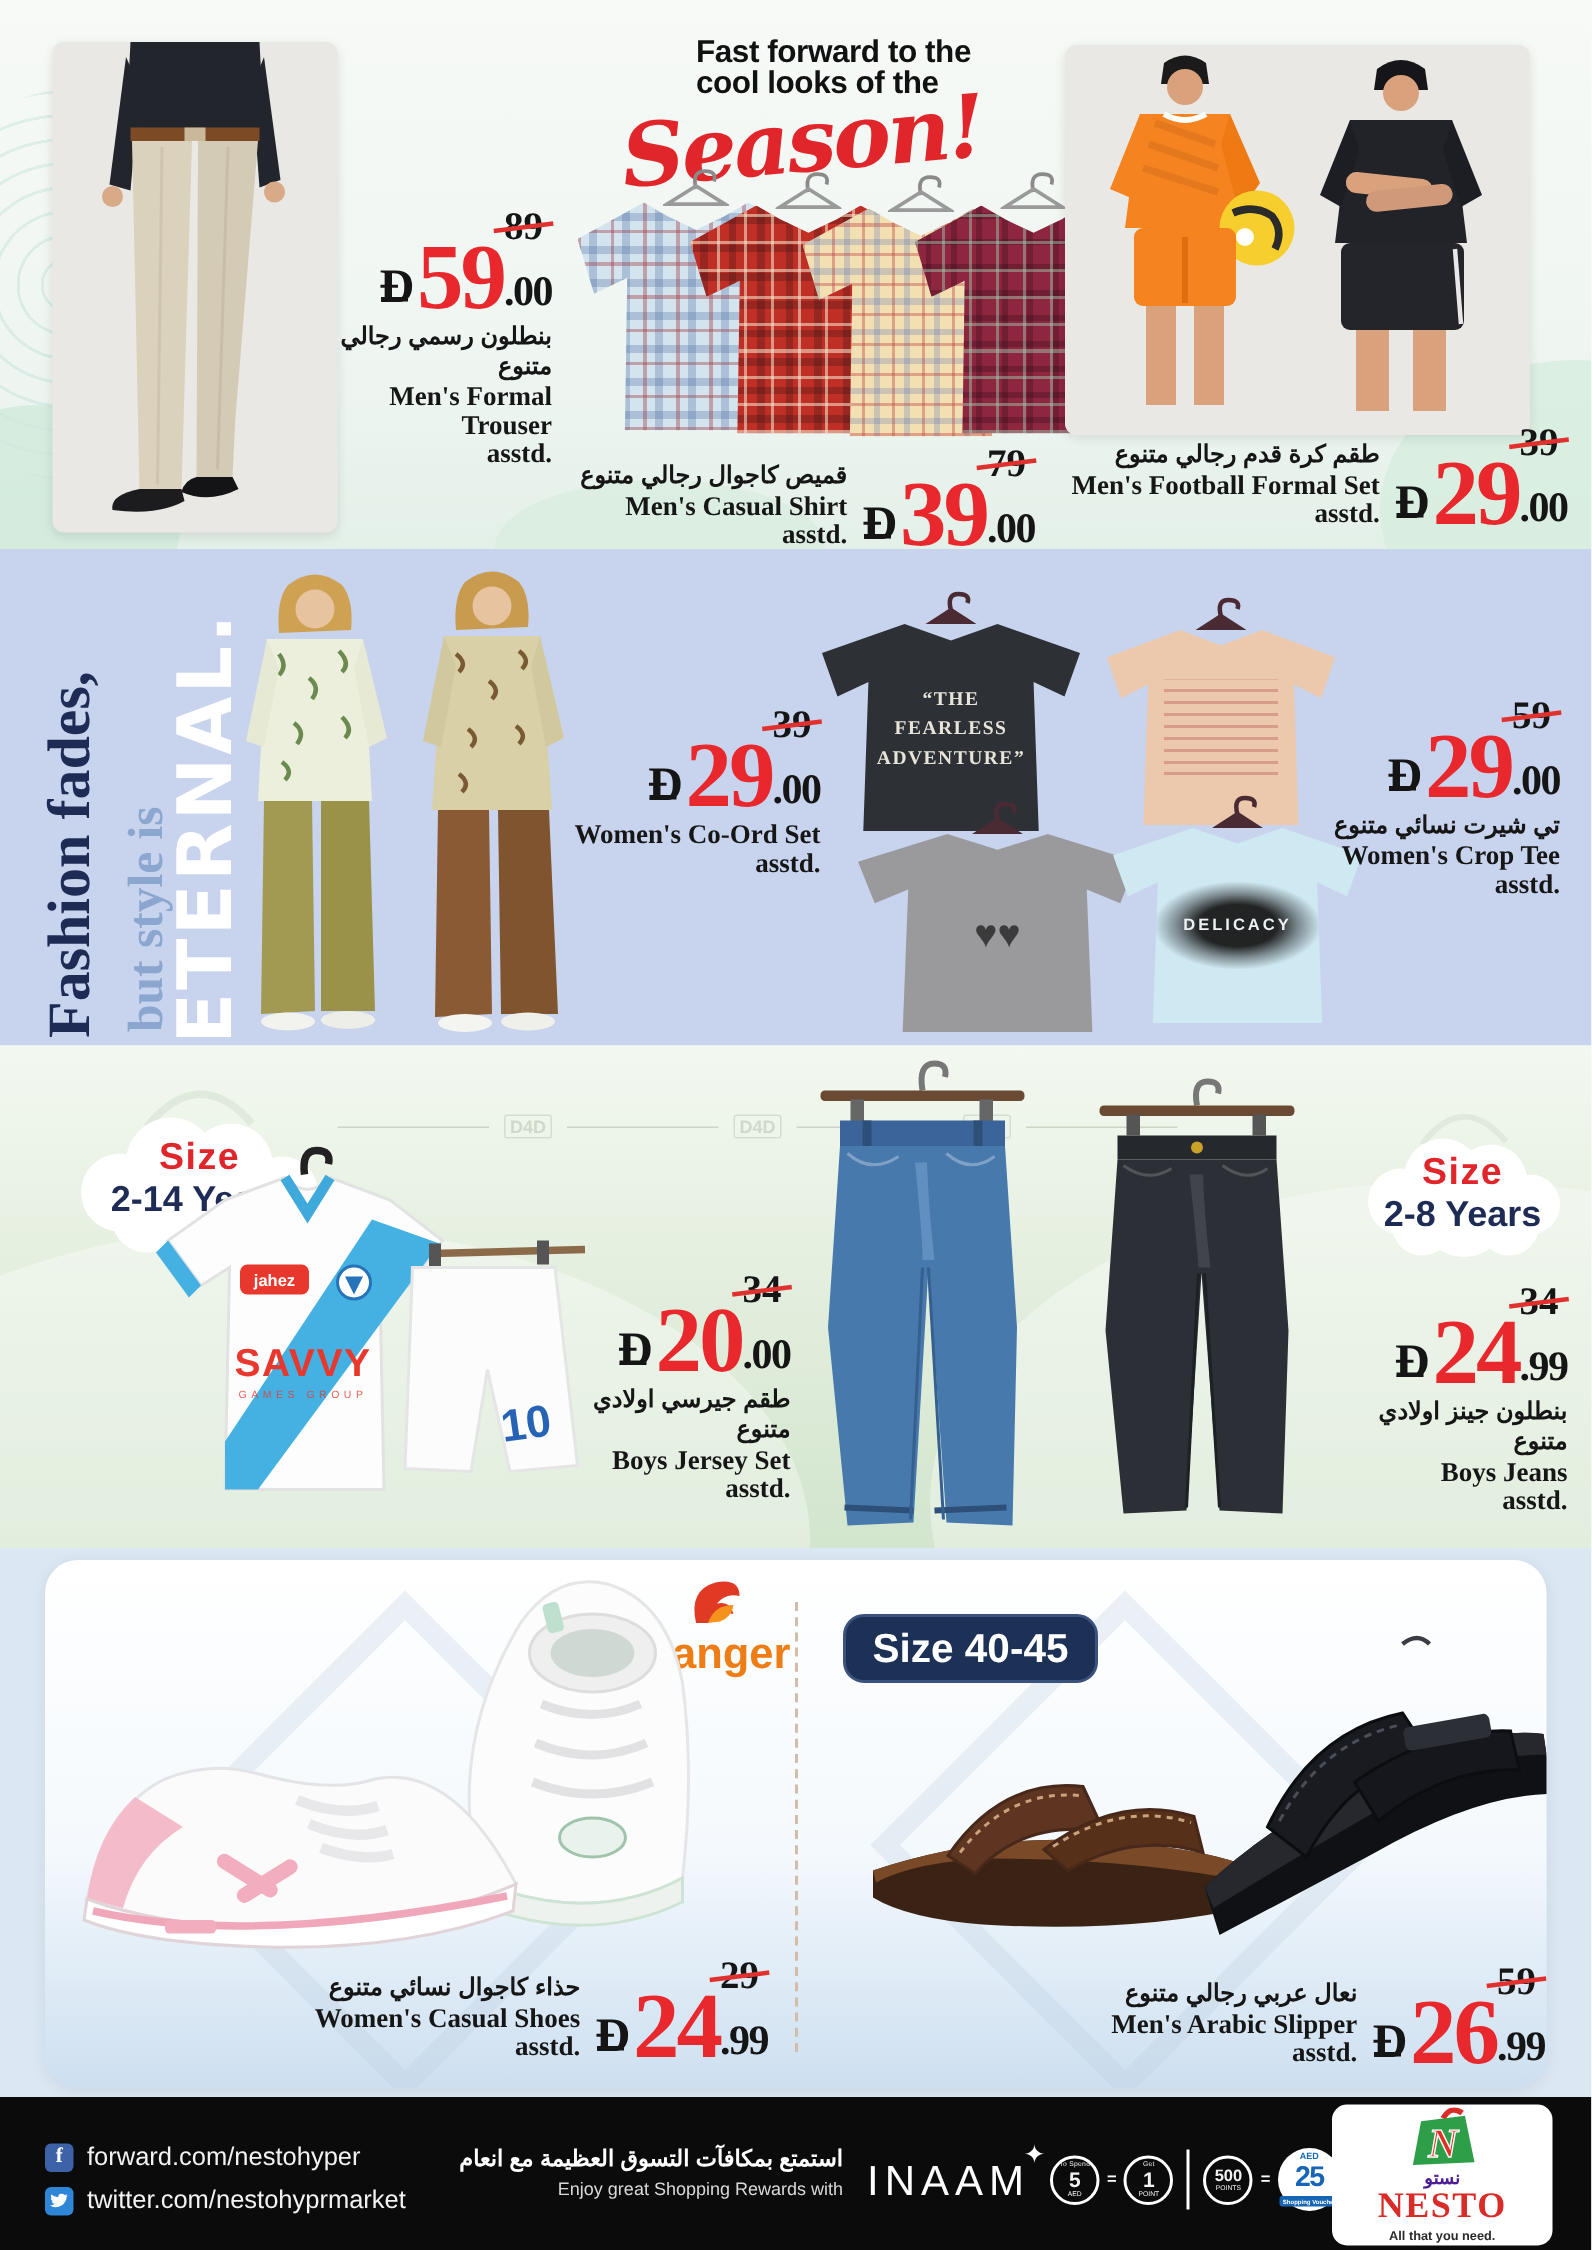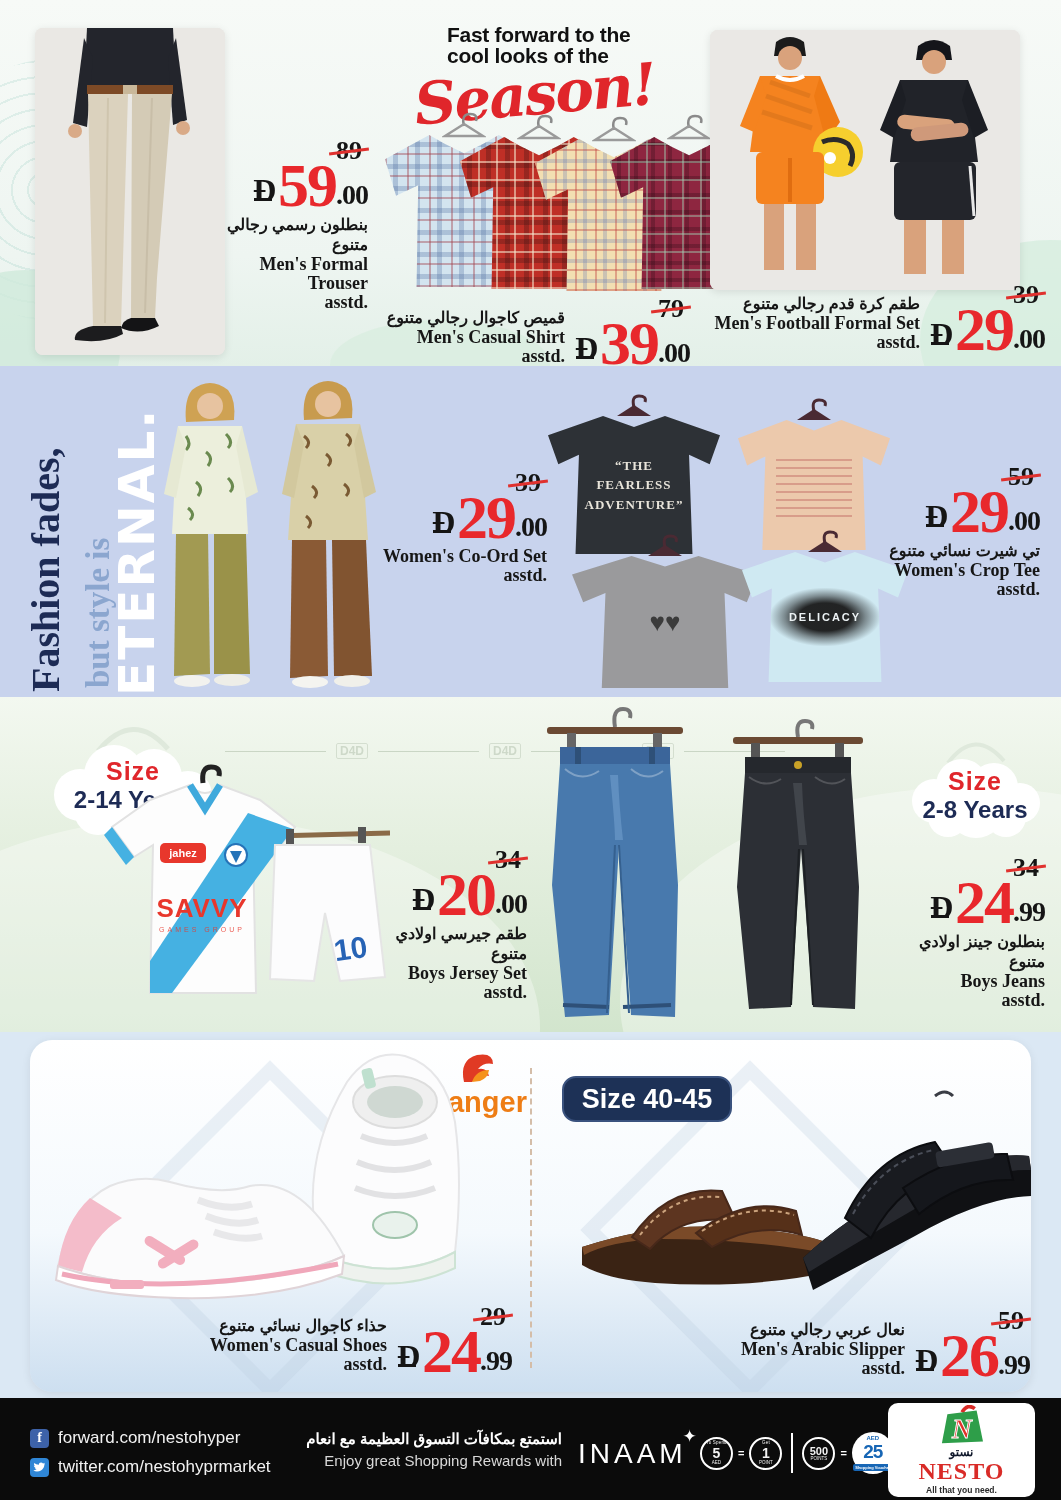--- a/index.html
+++ b/index.html
@@ -33,21 +33,21 @@
   .deco-blob { position:absolute; border-radius:50%; background:#cfeadb; opacity:.8; }
   .b1 { left:-70px; top:270px; width:190px; height:160px; }
   .b2 { left:920px; top:240px; width:260px; height:200px; background:#d6edde; }
   .b3 { left:330px; top:320px; width:220px; height:90px; background:#d9eee0; }
 
   .photo-card { position:absolute; border-radius:8px; overflow:hidden; box-shadow:0 2px 8px rgba(0,0,0,.10); }
   .card-trousers { left:35px; top:28px; width:190px; height:327px; background:#eae8e4; }
   .card-football { left:710px; top:30px; width:310px; height:260px; background:#eae8e5; }
 
   .headline { position:absolute; left:420px; top:24px; width:290px; }
-  .h-lines { font:bold 21px "Liberation Sans", sans-serif; color:#111; line-height:1.0; letter-spacing:-0.3px; text-align:left; margin-left:27px; }
+  .h-lines { font:bold 21px "Liberation Sans", sans-serif; color:#111; line-height:1.0; letter-spacing:-0.3px; text-align:left; margin-left:44px; }
   .h-script { font:bold italic 58px "DejaVu Serif", serif; color:#e0262b; transform:rotate(-5deg); margin-top:-8px; margin-left:-6px; letter-spacing:-2px; }
 
   .shirt { position:absolute; width:158px; }
   .shirt svg.hanger { display:block; margin:0 auto; }
   .bodyT { width:100%; height:152px; margin-top:-3px;
     clip-path:polygon(28% 0,38% 6%,50% 12%,62% 6%,72% 0,100% 16%,93% 40%,79% 33%,80% 100%,20% 100%,21% 33%,7% 40%,0 16%); position:relative; }
   .collar { position:absolute; top:0; left:42%; width:16%; height:13px; clip-path:polygon(0 0,100% 0,50% 100%); }
   .sh1 .bodyT { background-color:#d3e4ef; background-image:
     repeating-linear-gradient(90deg, rgba(160,60,70,.40) 0 2px, transparent 2px 22px),
     repeating-linear-gradient(0deg, rgba(160,60,70,.40) 0 2px, transparent 2px 22px),
@@ -121,37 +121,37 @@
   .ranger .rtext { font:bold 29px "Liberation Sans", sans-serif; color:#ee7d15; letter-spacing:0; line-height:1; }
 
   
   .s-footer { top:1398px; height:102px; background:#0b0b0b; color:#f2f2f2; }
   .social { position:absolute; left:30px; top:30px; display:flex; flex-direction:column; gap:9px; }
   .srow { display:flex; align-items:center; gap:9px; font-size:17px; color:#f2f2f2; }
   .sicon { width:19px; height:19px; border-radius:4px; background:#2f86d6; display:flex; align-items:center; justify-content:center; }
   .sicon.fb { background:#3d62a8; font:bold 14px "Liberation Serif", serif; color:#fff; }
   .rewards { position:absolute; left:230px; top:32px; width:332px; text-align:right; }
   .rewards .rar { direction:rtl; font-weight:bold; font-size:15px; color:#fff; }
-  .rewards .ren { font-size:15px; color:#d9d9d9; margin-top:4px; }
+  .rewards .ren { font-size:12px; color:#d9d9d9; margin-top:4px; }
   .inaam { position:absolute; left:578px; top:40px; font:28px "Liberation Sans", sans-serif; color:#fff; letter-spacing:4px; }
   .inaam .spark { position:absolute; right:-14px; top:-12px; font-size:17px; color:#fff; }
   .badges { position:absolute; left:700px; top:34px; display:flex; align-items:center; gap:5px; }
   .bcirc { width:33px; height:33px; border:2px solid #fff; border-radius:50%; display:flex; flex-direction:column; align-items:center; justify-content:center; line-height:1; }
   .bcirc .tt { font-size:4.5px; letter-spacing:.2px; }
   .bcirc .nn { font:bold 14px "Liberation Sans", sans-serif; }
   .bcirc .ss { font-size:4.5px; }
   .beq { font:bold 11px "Liberation Sans", sans-serif; color:#fff; }
   .bsep { width:2px; height:40px; background:#fff; margin:0 4px; }
   .bsolid { width:42px; height:42px; background:#fff; border-radius:50%; color:#1766b5; display:flex; flex-direction:column; align-items:center; justify-content:center; line-height:1; }
   .bsolid .tt { font:bold 6px "Liberation Sans", sans-serif; }
   .bsolid .nn { font:bold 19px "Liberation Sans", sans-serif; letter-spacing:-1px; }
   .bsolid .ss { font:bold 4px "Liberation Sans", sans-serif; background:#1766b5; color:#fff; padding:1px 2px; border-radius:2px; margin-top:1px; }
   .nesto-card { position:absolute; left:888px; top:5px; width:147px; height:94px; background:#fff; border-radius:10px;
     display:flex; flex-direction:column; align-items:center; justify-content:center; gap:0; }
-  .nesto-ar { color:#0f172a; font-weight:bold; font-size:12px; margin-top:-2px; }
+  .nesto-ar { color:#4c1d95; font-weight:bold; font-size:12px; margin-top:-2px; }
   .nesto-name { color:#d92b27; font:bold 24px "Liberation Serif", serif; letter-spacing:1px; line-height:1; }
   .nesto-tag { color:#2b2b2b; font:bold 8.5px "Liberation Sans", sans-serif; margin-top:2px; }
 </style>
 </head>
 <body>
 
 <div id="page">
 
   <section class="s-top">
     <div class="deco-rings"></div>

